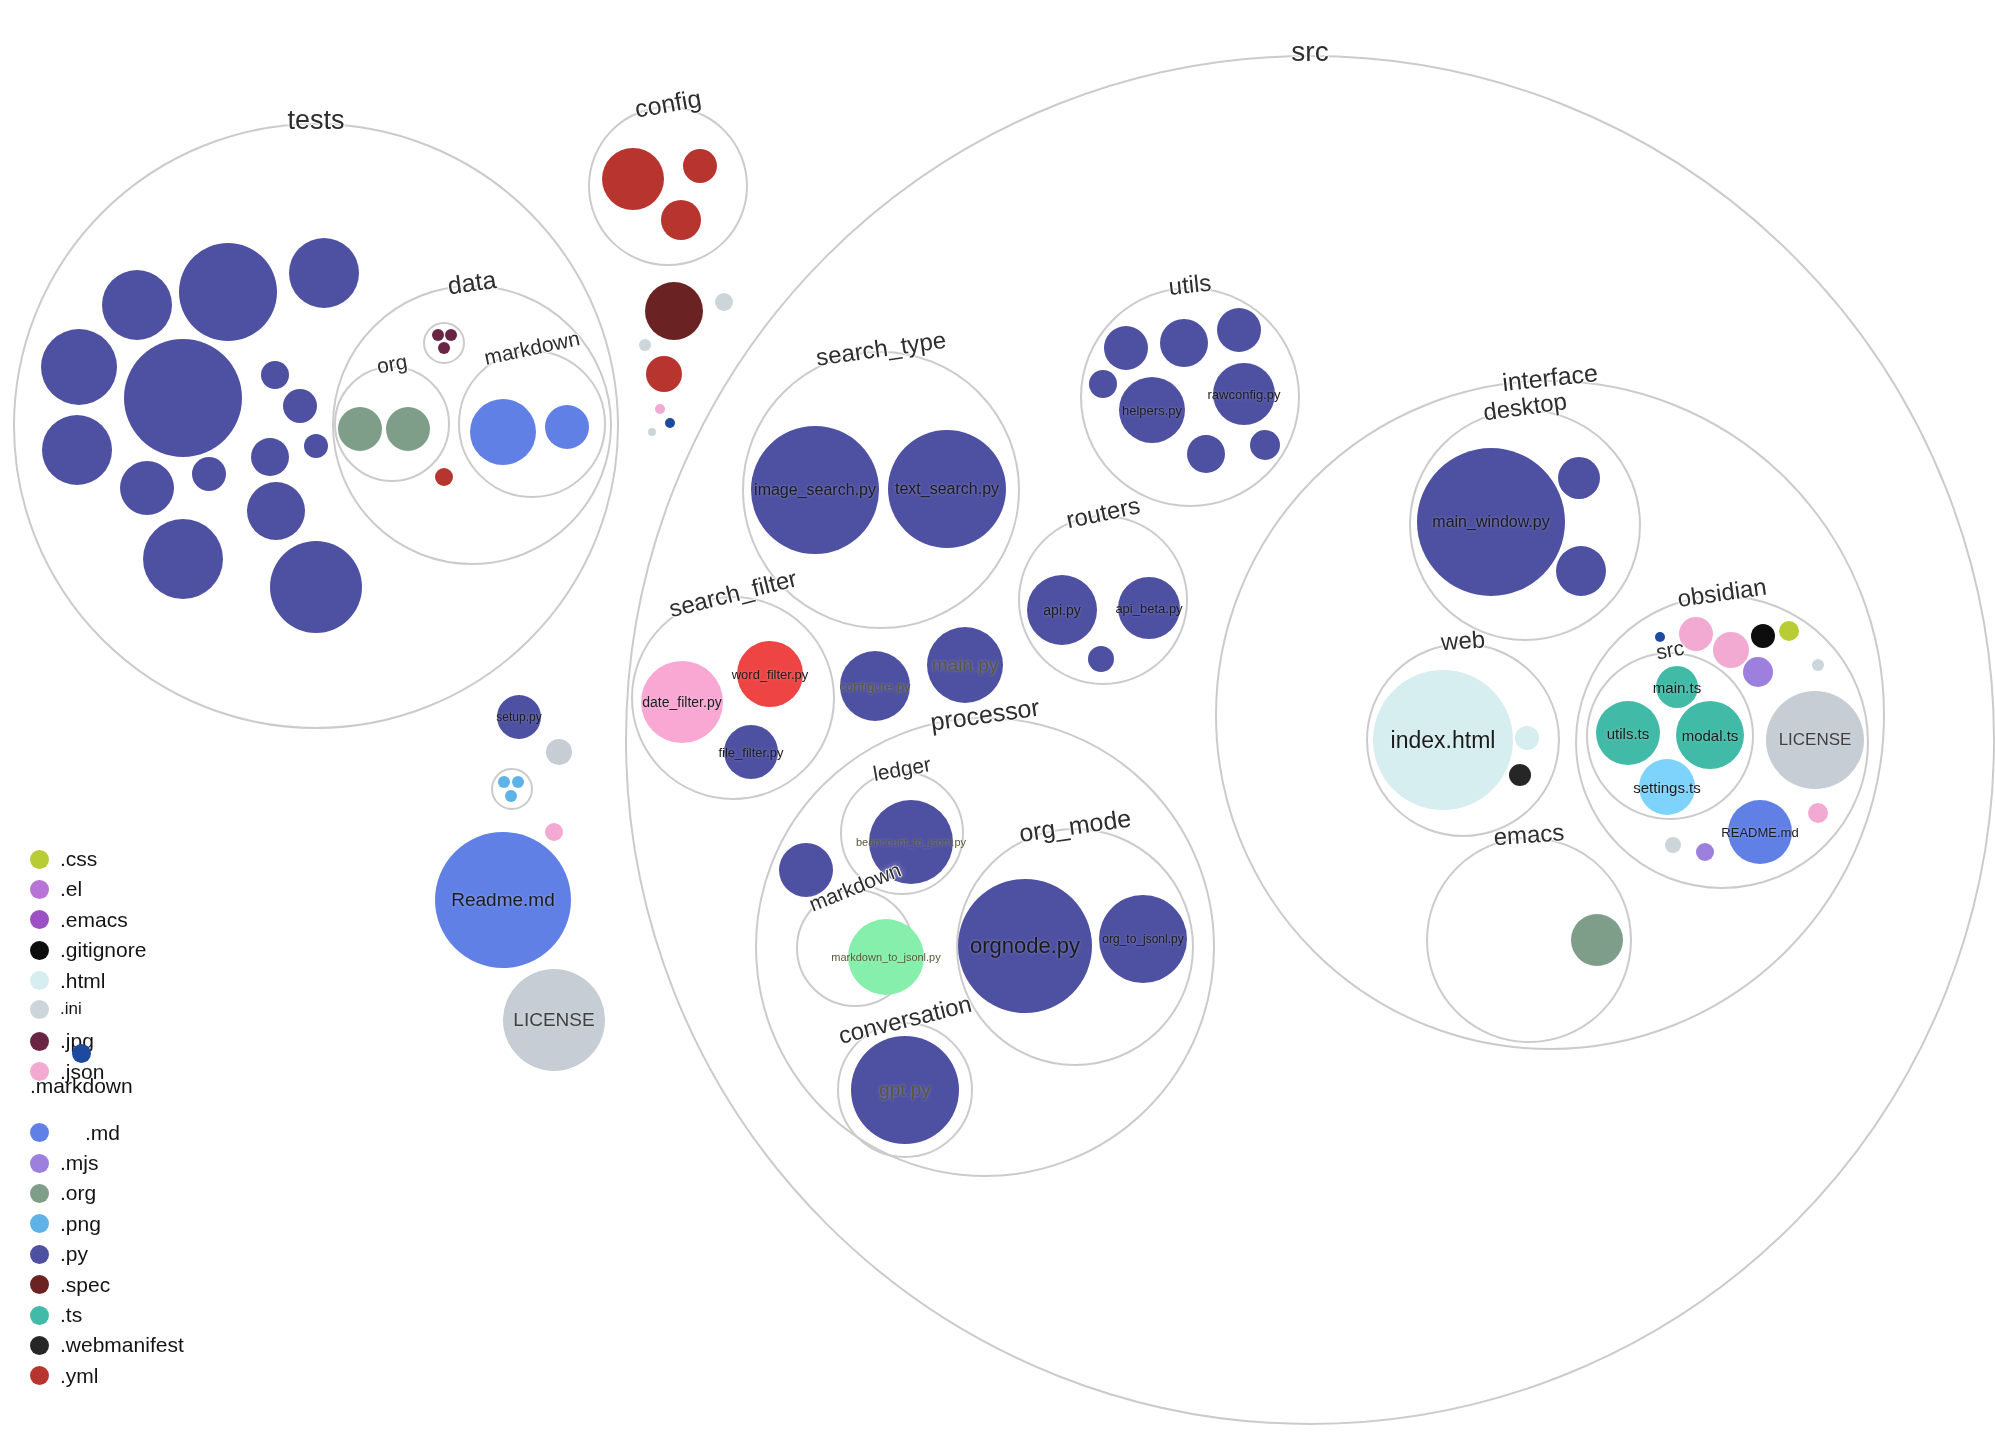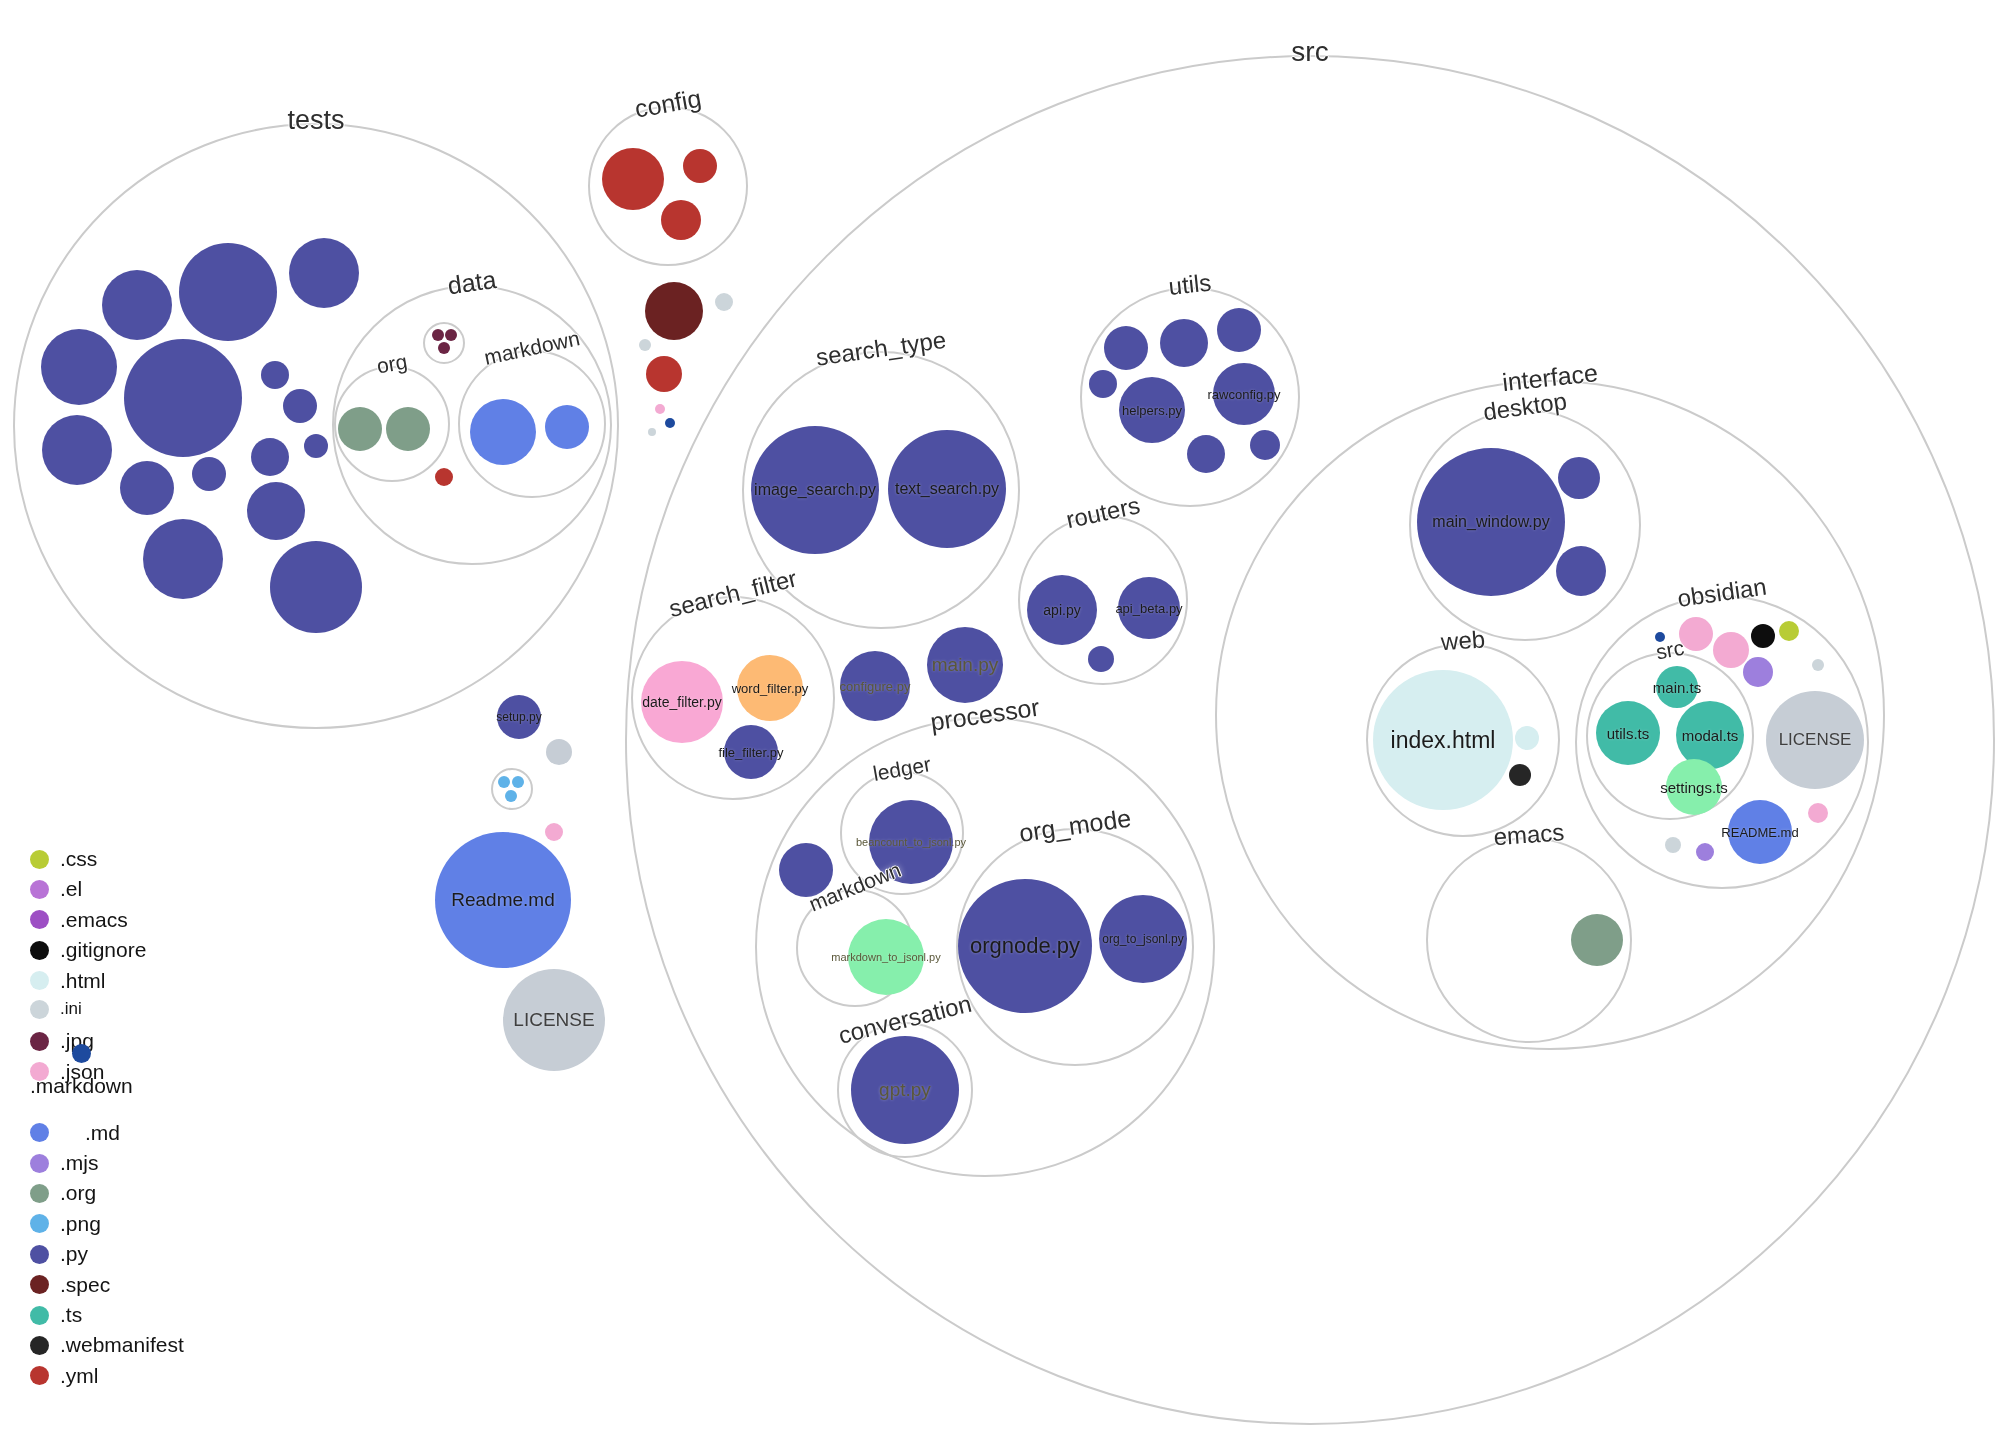--- a/index.html
+++ b/index.html
@@ -124,21 +124,21 @@
       <div class="file-circle" style="left: 1027px; top: 575px; width: 70px; height: 70px; background: rgb(78, 80, 162);">
         <span class="file-label" style="font-size: 14px; color: rgb(27, 27, 27);">api.py</span>
       </div>
       <div class="file-circle" style="left: 1118px; top: 577px; width: 62px; height: 62px; background: rgb(78, 80, 162);">
         <span class="file-label" style="font-size: 13px; color: rgb(27, 27, 27);">api_beta.py</span>
       </div>
       <div class="file-circle" style="left: 1088px; top: 646px; width: 26px; height: 26px; background: rgb(78, 80, 162);"></div>
       <div class="file-circle" style="left: 641px; top: 661px; width: 82px; height: 82px; background: #f9a8d4;">
         <span class="file-label" style="font-size: 14px; color: rgb(27, 27, 27);">date_filter.py</span>
       </div>
-      <div class="file-circle" style="left: 737px; top: 655px; width: 66px; height: 66px; background: #fdba74;">
+      <div class="file-circle" style="left: 737px; top: 641px; width: 66px; height: 66px; background: #ef4444;">
         <span class="file-label" style="font-size: 13px; color: rgb(27, 27, 27);">word_filter.py</span>
       </div>
       <div class="file-circle" style="left: 724px; top: 725px; width: 54px; height: 54px; background: rgb(78, 80, 162);">
         <span class="file-label" style="font-size: 13px; color: rgb(27, 27, 27);">file_filter.py</span>
       </div>
       <div class="file-circle" style="left: 927px; top: 627px; width: 76px; height: 76px; background: rgb(78, 80, 162);">
         <span class="file-label" style="font-size: 19px; color: rgb(90, 87, 57);">main.py</span>
       </div>
       <div class="file-circle" style="left: 840px; top: 651px; width: 70px; height: 70px; background: rgb(78, 80, 162);">
         <span class="file-label" style="font-size: 13px; color: rgb(90, 87, 57);">configure.py</span>
@@ -172,21 +172,21 @@
       <div class="file-circle" style="left: 1571px; top: 914px; width: 52px; height: 52px; background: rgb(127, 158, 137);"></div>
       <div class="file-circle" style="left: 1656px; top: 666px; width: 42px; height: 42px; background: rgb(65, 187, 167);">
         <span class="file-label" style="font-size: 15px; color: rgb(27, 27, 27);">main.ts</span>
       </div>
       <div class="file-circle" style="left: 1596px; top: 701px; width: 64px; height: 64px; background: rgb(65, 187, 167);">
         <span class="file-label" style="font-size: 15px; color: rgb(27, 27, 27);">utils.ts</span>
       </div>
       <div class="file-circle" style="left: 1676px; top: 701px; width: 68px; height: 68px; background: rgb(65, 187, 167);">
         <span class="file-label" style="font-size: 15px; color: rgb(27, 27, 27);">modal.ts</span>
       </div>
-      <div class="file-circle" style="left: 1639px; top: 759px; width: 56px; height: 56px; background: #86efac; margin-left: 27px;">
+      <div class="file-circle" style="left: 1639px; top: 759px; width: 56px; height: 56px; background: #7dd3fc;">
         <span class="file-label" style="font-size: 15px; color: rgb(27, 27, 27);">settings.ts</span>
       </div>
       <div class="file-circle" style="left: 1766px; top: 691px; width: 98px; height: 98px; background: rgb(198, 205, 213);">
         <span class="file-label" style="font-size: 17px; color: rgb(63, 63, 63);">LICENSE</span>
       </div>
       <div class="file-circle" style="left: 1728px; top: 800px; width: 64px; height: 64px; background: rgb(96, 128, 230);">
         <span class="file-label" style="font-size: 13px; color: rgb(27, 27, 27);">README.md</span>
       </div>
       <div class="file-circle" style="left: 1679px; top: 617px; width: 34px; height: 34px; background: rgb(243, 170, 210);"></div>
       <div class="file-circle" style="left: 1713px; top: 632px; width: 36px; height: 36px; background: rgb(243, 170, 210);"></div>

